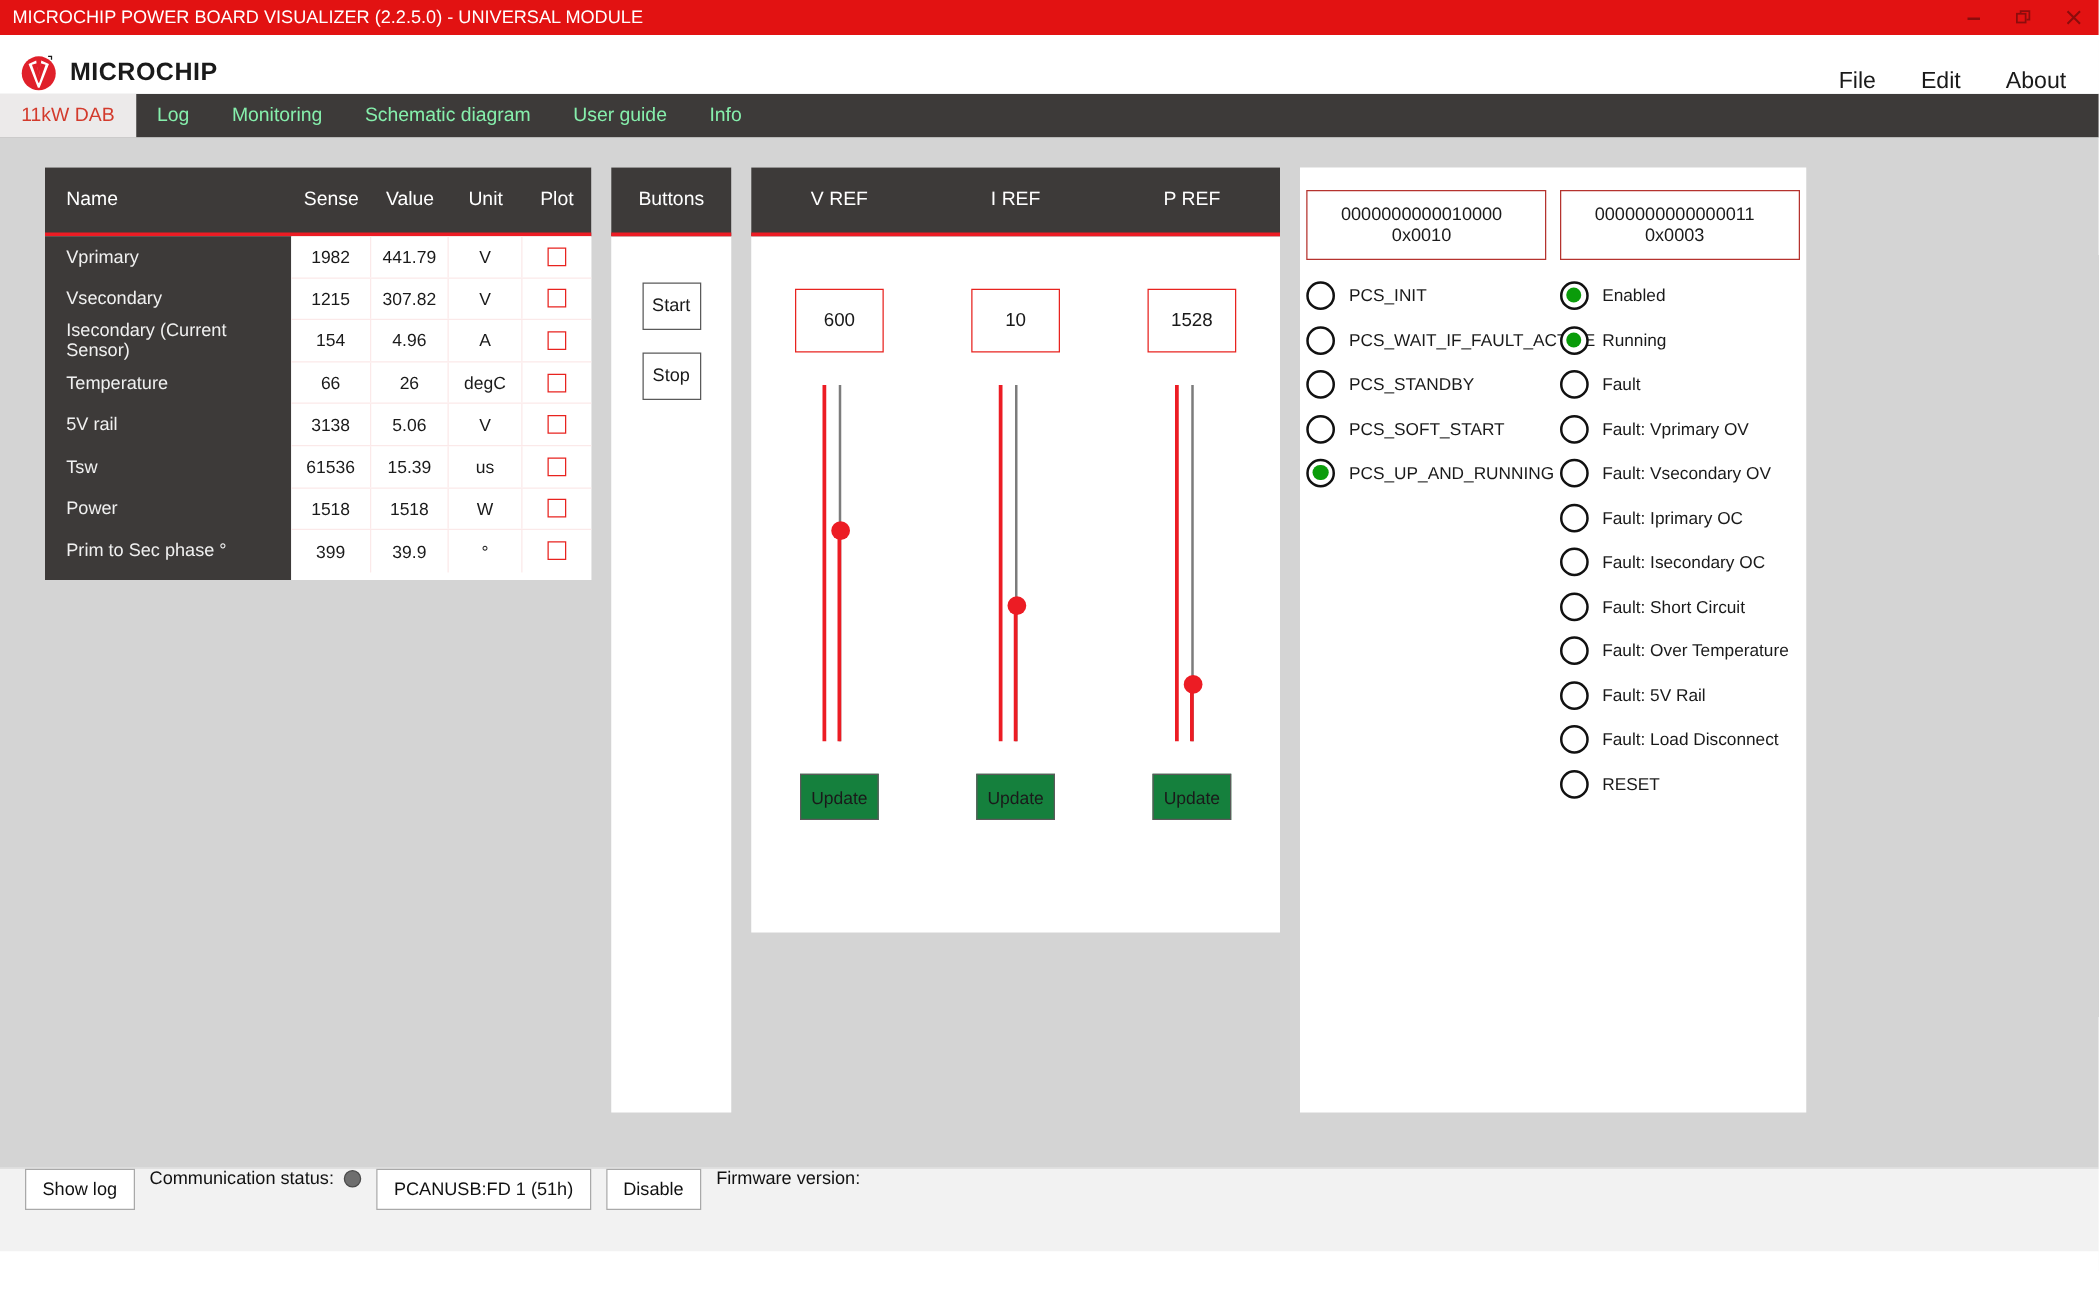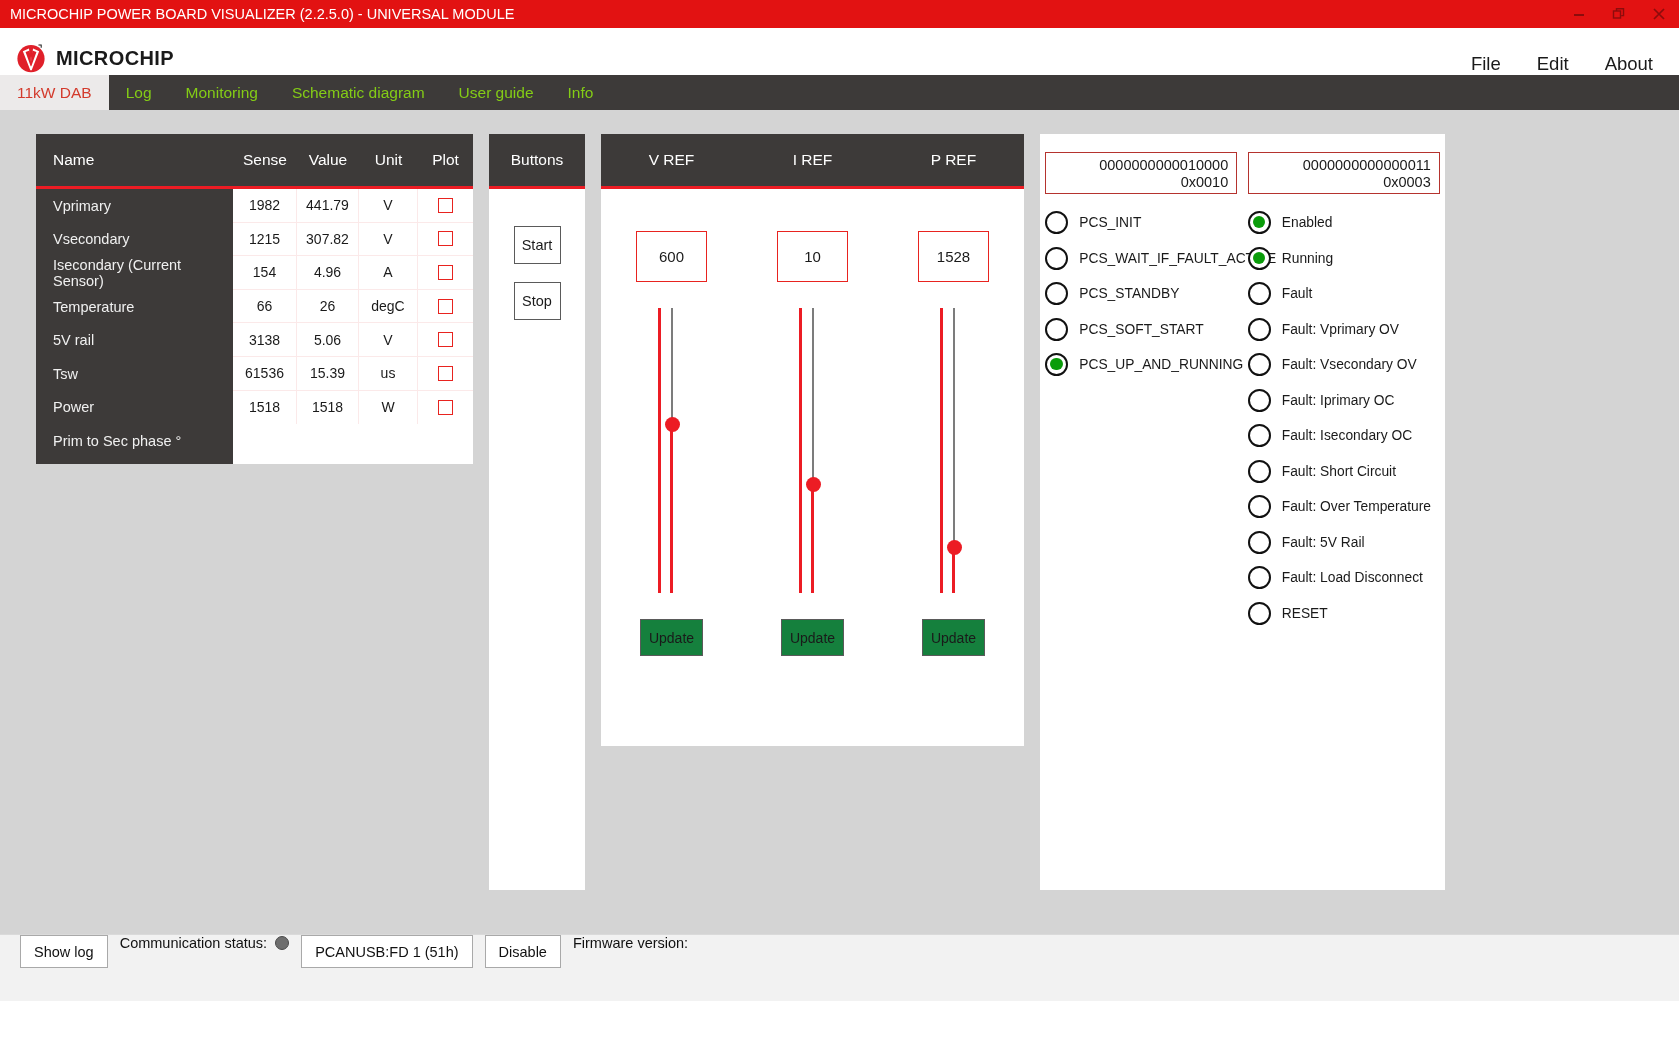--- a/index.html
+++ b/index.html
@@ -51,21 +51,21 @@
     position: absolute; right: 26px; display: flex; gap: 36px;
   }
   .menu-item { font-size: 18.5px; color: #1a1a1a; cursor: default; }
 
   
   .tabbar {
     height: 35px; background: #3d3a39; display: flex; align-items: stretch;
   }
   .tab {
     display: flex; align-items: center; padding: 0 17px;
-    font-size: 15.5px; color: #84cc16; cursor: default;
+    font-size: 15.5px; color: #86efac; cursor: default;
   }
   .tab.active { background: #eceaea; color: #d33a2c; }
 
   
   .workspace {
     height: 824px; background: #d4d4d4;
     padding: 24px 0 0 0; position: relative;
   }
   .panels {
     display: flex; gap: 16px; padding-left: 36px; height: 770px;
@@ -160,23 +160,23 @@
     font-family: "Liberation Sans", sans-serif;
   }
 
   
   .p-status { width: 405px; height: 756px; display:flex; flex-direction:column; }
   .st-head { display: flex; width: 100%; }
   .st-head .ph-cell { flex: 1; }
   .st-body { flex: 1; display: flex; padding-top: 18px; }
   .st-col { flex: 1; display: flex; flex-direction: column; align-items: center; }
   .st-box {
-    width: 192px; height: 42px; border: 1.4px solid #b5332e; background: #fff;
+    width: 192px; height: 56px; border: 1.4px solid #b5332e; background: #fff;
     display: flex; flex-direction: column; justify-content: center;
-    align-items: flex-end; padding-right: 8px; gap: 1px;
+    align-items: center; padding-right: 8px; gap: 1px;
   }
   .st-box span { font-size: 14.5px; color: #1a1a1a; }
   .radio-list { margin-top: 17px; width: 192px; display: flex; flex-direction: column; gap: 12.5px; }
   .radio-row { display: flex; align-items: center; gap: 11px; }
   .radio {
     width: 23px; height: 23px; border-radius: 50%;
     border: 2.3px solid #111111; background: #ffffff; flex: 0 0 auto;
     position: relative;
   }
   .radio.on::after {
@@ -326,20 +326,28 @@
               </div>
             </div>
             <div class="data-row">
               <div class="dc dc-sense">1518</div>
               <div class="dc dc-value">1518</div>
               <div class="dc dc-unit">W</div>
               <div class="dc dc-plot">
                 <div class="chk"></div>
               </div>
             </div>
+            <div class="data-row">
+              <div class="dc dc-sense">399</div>
+              <div class="dc dc-value">39.9</div>
+              <div class="dc dc-unit">°</div>
+              <div class="dc dc-plot">
+                <div class="chk"></div>
+              </div>
+            </div>
           </div>
       </div>
     </div>
 
     <div class="panel p-buttons">
       <div class="panel-head">
         <div class="ph-cell" style="flex:1">Buttons</div>
       </div>
       <div class="btn-col">
         <button class="sq-btn">Start</button>

